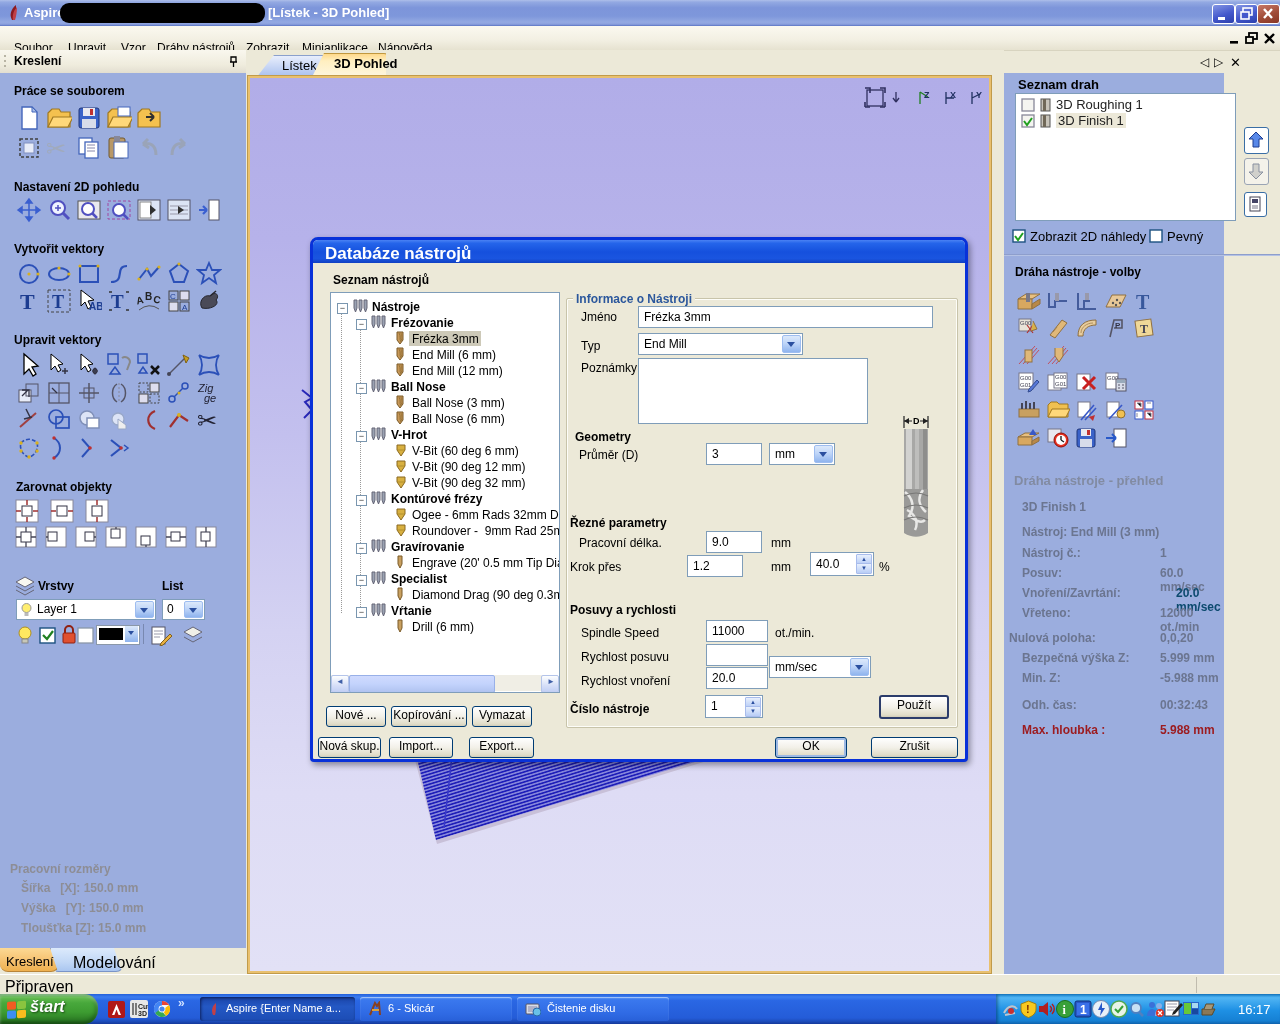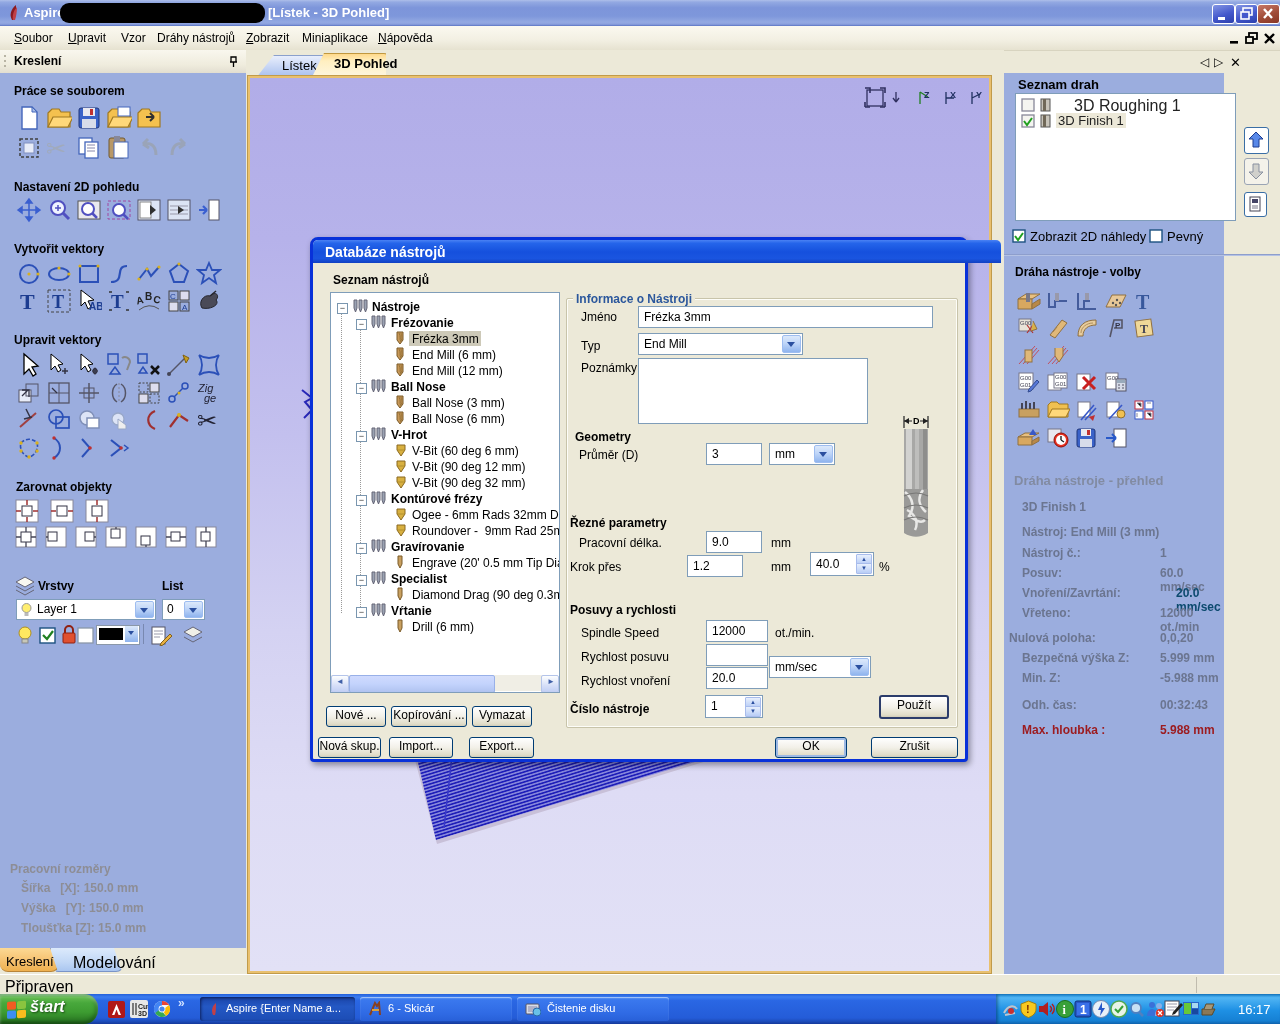--- a/index.html
+++ b/index.html
@@ -7,36 +7,36 @@
   .b{font-weight:bold;}
   
   #titlebar{left:0;top:0;width:1280px;height:26px;
     background:linear-gradient(180deg,#aebfe9 0%,#93a9e2 8%,#7d95da 30%,#7e97db 62%,#93a9e2 85%,#8ba0de 93%,#5a74c2 100%);
     color:#fff;font-size:13px;font-weight:bold;}
   .wbtn{position:absolute;top:4px;width:21px;height:18px;border-radius:3px;border:1px solid #ffffff;
     font-size:11px;color:#fff;text-align:center;line-height:16px;font-weight:bold;}
   
   #menubar{left:0;top:26px;width:1280px;height:24px;background:linear-gradient(180deg,#fbf9f0 0%,#f2efe2 60%,#e6e2d0 100%);
     border-bottom:1px solid #d8d4c0;color:#000;font-size:12px;}
-  .mi{position:absolute;top:5px;}
+  .mi{position:absolute;top:15px;}
   .u{text-decoration:underline;}
   
   .phead{background:linear-gradient(180deg,#f9f7ee 0%,#efecdd 65%,#e2ded0 100%);font-size:12px;font-weight:bold;color:#000;}
   .pbody{background:#9badde;}
   .sect{position:absolute;font-size:12px;font-weight:bold;color:#000;}
   .gray{color:#8d8d95;}
   
   #view{left:248px;top:76px;width:739px;height:893px;border:2px solid #e9c06e;outline:1px solid #c19b4a;
     background:linear-gradient(180deg,#b1ade8 0%,#b6b2ea 18%,#c3c0ee 40%,#d4d2f2 62%,#dedcf5 80%,#e2e1f6 100%);}
   
   #dialog{left:310px;top:237px;width:652px;height:519px;border:3px solid #0831d9;border-radius:8px 8px 4px 4px;
     background:#ece9d8;box-shadow:2px 3px 6px rgba(0,0,10,.4);font-size:12px;}
   #dtitle{left:0;top:0;width:652px;height:23px;border-radius:5px 5px 0 0;
     background:linear-gradient(180deg,#4a82f4 0%,#2565ea 14%,#1550dd 52%,#1a55e0 80%,#1040c2 100%);
-    color:#fff;font-weight:bold;font-size:14px;padding-left:36px;}
+    color:#fff;font-weight:bold;font-size:17px;}
   .field{position:absolute;background:#fff;border:1px solid #7f9db9;font-size:12px;color:#000;}
   .btn{position:absolute;background:linear-gradient(180deg,#ffffff 0%,#f2f0e8 50%,#e0dcc8 90%,#d0ccb8 100%);
     border:1px solid #003c74;border-radius:3px;font-size:12px;color:#000;text-align:center;}
   .combo-arrow{position:absolute;right:1px;top:1px;bottom:1px;width:17px;border-radius:2px;
     background:linear-gradient(180deg,#dce9fb 0%,#c0d6f8 45%,#8fb4ee 100%);border:1px solid #9ebdf0;}
   .combo-arrow:after{content:"";position:absolute;left:4px;top:6px;border:4px solid transparent;border-top:5px solid #2a4f9f;}
   .trow{position:absolute;font-size:12px;white-space:nowrap;color:#000;}
   .texp{position:absolute;width:9px;height:9px;border:1px solid #7a96af;background:#fff;font-size:9px;line-height:8px;text-align:center;color:#333;}
   .sbtn{width:16px;height:16px;border-radius:2px;background:linear-gradient(180deg,#fdfefe,#d6dff8 60%,#c0cef4);border:1px solid #b4c4ea;font-size:8px;}
   .spin{width:14px;height:9px;font-size:6px;text-align:center;line-height:9px;color:#2a4f9f;background:linear-gradient(180deg,#e8f0fd,#b8cdf6);border:1px solid #a8bcec;border-radius:1px;}
@@ -543,21 +543,21 @@
   <div class="pbody abs" style="left:0;top:23px;width:220px;height:901px" id="rbody">
     <div class="sect" style="left:14px;top:4px;font-size:13px">Seznam drah</div>
     <div class="field" style="left:11px;top:20px;width:219px;height:126px">
       <svg class="abs" style="left:5px;top:4px" width="15" height="15">
           <rect x="1" y="1" width="12" height="12" fill="#f4f4f0" stroke="#889" stroke-width="1.3"></rect>
         </svg>
       <svg class="abs" style="left:23px;top:3px" width="14" height="16">
           <rect x="2" y="2" width="9" height="12" fill="#c8c4ba" stroke="#555"></rect>
           <rect x="4" y="2" width="3" height="12" fill="#706858"></rect>
         </svg>
-      <span class="abs" style="left:58px;top:3px;font-size:16px;color:#222">3D Roughing 1</span>
+      <span class="abs" style="left:40px;top:3px;font-size:13px;color:#222">3D Roughing 1</span>
       <svg class="abs" style="left:5px;top:20px" width="15" height="15">
           <rect x="1" y="1" width="12" height="12" fill="#f4f4f0" stroke="#889" stroke-width="1.3"></rect>
           <path d="M3 7 l3 4 5 -7" stroke="#20a020" stroke-width="2" fill="none"></path>
         </svg>
       <svg class="abs" style="left:23px;top:19px" width="14" height="16">
           <rect x="2" y="2" width="9" height="12" fill="#c8c4ba" stroke="#555"></rect>
           <rect x="4" y="2" width="3" height="12" fill="#706858"></rect>
         </svg>
       <span class="abs" style="left:40px;top:19px;font-size:13px;color:#222;background:#ece8d8;padding:0 2px">3D Finish 1</span>
     </div>
@@ -903,21 +903,21 @@
     <div class="abs" style="left:458px;top:320px">mm</div>
     <div class="field" style="left:497px;top:312px;width:62px;height:22px">
         <span class="abs" style="left:5px;top:4px">40.0</span>
       <div class="abs spin" style="right:1px;top:1px">▲</div>
         <div class="abs spin" style="right:1px;top:10px">▼</div>
       </div>
     <div class="abs" style="left:566px;top:320px">%</div>
     <div class="abs b" style="left:257px;top:363px">Posuvy a rychlosti</div>
     <div class="abs" style="left:268px;top:386px">Spindle Speed</div>
     <div class="field" style="left:393px;top:380px;width:60px;height:20px">
-        <span class="abs" style="left:5px;top:3px">12000</span>
+        <span class="abs" style="left:5px;top:3px">11000</span>
       </div>
     <div class="abs" style="left:462px;top:386px">ot./min.</div>
     <div class="abs" style="left:268px;top:410px">Rychlost posuvu</div>
     <div class="field" style="left:393px;top:404px;width:60px;height:20px">
         <span class="abs" style="left:5px;top:20px">60.0</span>
       </div>
     <div class="abs" style="left:268px;top:434px">Rychlost vnoření</div>
     <div class="field" style="left:393px;top:427px;width:60px;height:20px">
         <span class="abs" style="left:5px;top:3px">20.0</span>
       </div>

